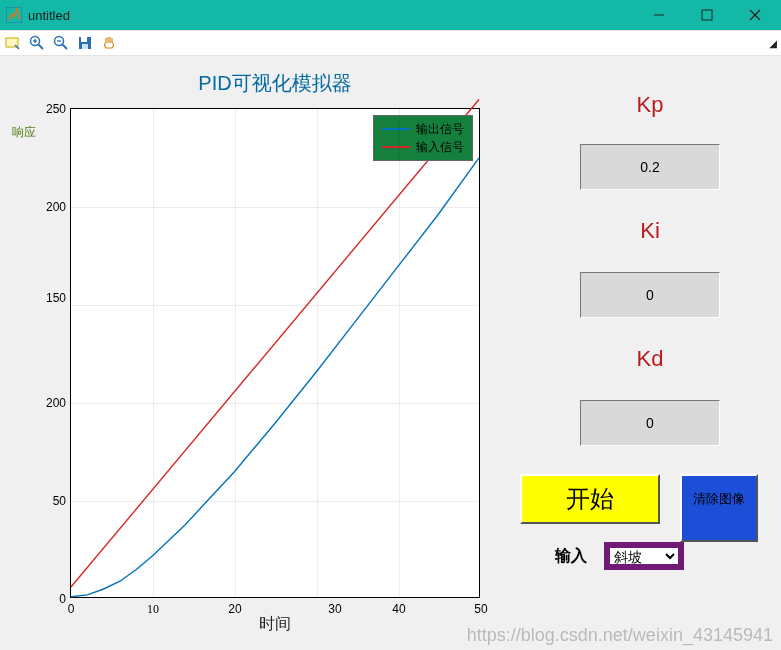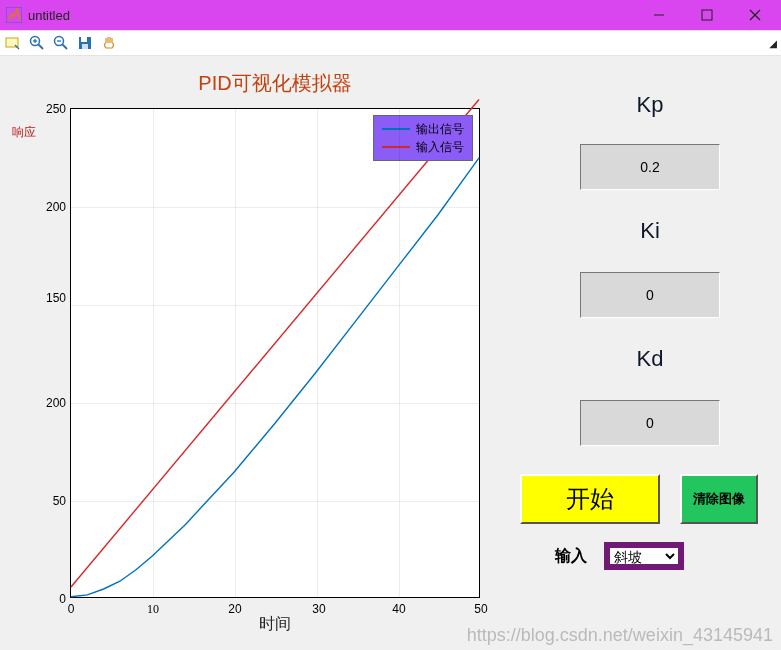--- a/index.html
+++ b/index.html
@@ -12,21 +12,21 @@
     overflow: hidden;
     position: relative;
   }
   .titlebar {
     height: 30px;
     display: flex;
     align-items: center;
     padding: 0 6px;
     font-size: 13px;
     color: #222;
-    background: #d946ef;
+    background: #14b8a6;
   }
   .titlebar .app-icon {
     width: 16px; height: 16px;
     margin-right: 6px;
     display: flex; align-items:center; justify-content:center;
   }
   .win-controls {
     margin-left: auto;
     display: flex;
     gap: 8px;
@@ -62,27 +62,27 @@
     height: 594px;
     background: #f0f0f0;
   }
   .plot-title {
     position: absolute;
     left: 70px;
     top: 14px;
     width: 410px;
     text-align: center;
     font-size: 20px;
-    color: #c2410c;
+    color: #0369a1;
   }
   .ylabel {
     position: absolute;
     left: 12px; top: 68px;
     font-size: 12px;
-    color: #b91c1c;
+    color: #4d7c0f;
   }
   .xlabel {
     position: absolute;
     left: 70px;
     width: 410px;
     top: 558px;
     text-align: center;
     font-size: 16px;
     color: #222;
   }
@@ -114,39 +114,39 @@
     left: -35px;
     width: 30px;
     text-align: right;
     font-size: 12px;
     margin-top: -7px;
   }
   .legend {
     position: absolute;
     right: 6px;
     top: 6px;
-    background: #8b5cf6;
+    background: #15803d;
     border: 1px solid #666;
     padding: 4px 8px;
     font-size: 12px;
   }
   .legend-row {
     display: flex; align-items: center; gap: 6px;
     height: 18px;
   }
   .legend-swatch {
     width: 28px; height: 2px;
   }
   
   .param-label {
     position: absolute;
     width: 180px;
     text-align: center;
     font-size: 22px;
-    color: #0f172a;
+    color: #b91c1c;
   }
   .param-input {
     position: absolute;
     width: 140px;
     height: 46px;
     background: #d9d9d9;
     border-top: 1px solid #777;
     border-left: 1px solid #777;
     border-right: 1px solid #fff;
     border-bottom: 1px solid #fff;
@@ -170,31 +170,30 @@
     font-family: SimSun, serif;
     text-align: center;
     line-height: 46px;
     cursor: pointer;
   }
   .clear-btn {
     position: absolute;
     left: 680px;
     top: 418px;
     width: 78px;
-    height: 50px;
-    background: #22c55e;
+    height: 68px;
+    background: #1d4ed8;
     border-top: 2px solid #fff;
     border-left: 2px solid #fff;
     border-right: 2px solid #555;
     border-bottom: 2px solid #555;
     font-size: 13px;
     text-align: center;
     line-height: 46px;
     cursor: pointer;
-    font-weight: bold;
   }
   .input-label {
     position: absolute;
     left: 555px;
     top: 490px;
     font-size: 16px;
     font-weight: bold;
   }
   .input-select {
     position: absolute;
@@ -308,21 +307,21 @@
         <span class="legend-swatch" id="sw1" style="background: rgb(214, 39, 40);"></span>
         <span>输入信号</span>
       </div>
     </div>
   <div class="tick-x" style="left: 0px;">0</div>
       <div class="grid-line-v" style="left: 82px;"></div>
       <div class="tick-x" style="left: 82px; font-family: Liberation Serif, serif;">10</div>
       <div class="grid-line-v" style="left: 164px;"></div>
       <div class="tick-x" style="left: 164px;">20</div>
       <div class="grid-line-v" style="left: 246px;"></div>
-      <div class="tick-x" style="left: 248px;">30</div>
+      <div class="tick-x" style="left: 264px;">30</div>
       <div class="grid-line-v" style="left: 328px;"></div>
       <div class="tick-x" style="left: 328px;">40</div>
       <div class="tick-x" style="left: 410px;">50</div>
       <div class="tick-y" style="top: 490px;">0</div>
       <div class="grid-line-h" style="top: 392px;"></div>
       <div class="tick-y" style="top: 392px;">50</div>
       <div class="grid-line-h" style="top: 294px;"></div>
       <div class="tick-y" style="top: 294px;">200</div>
       <div class="grid-line-h" style="top: 196px;"></div>
       <div class="tick-y" style="top: 189px;">150</div>

